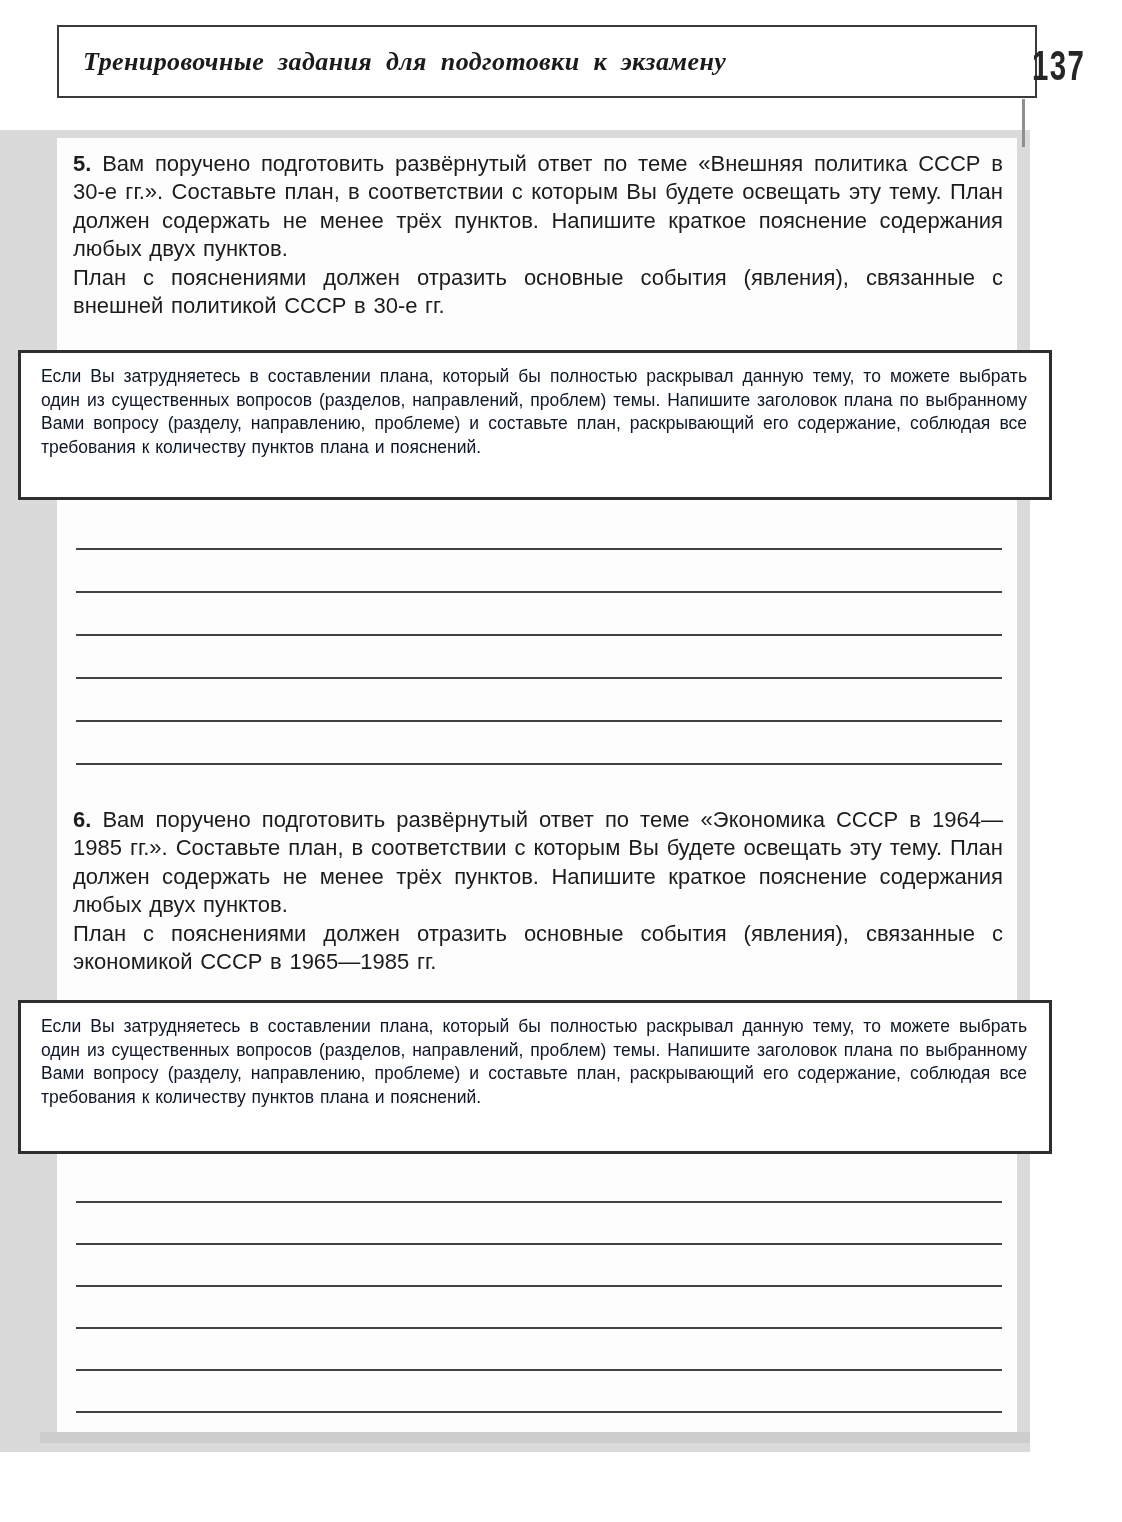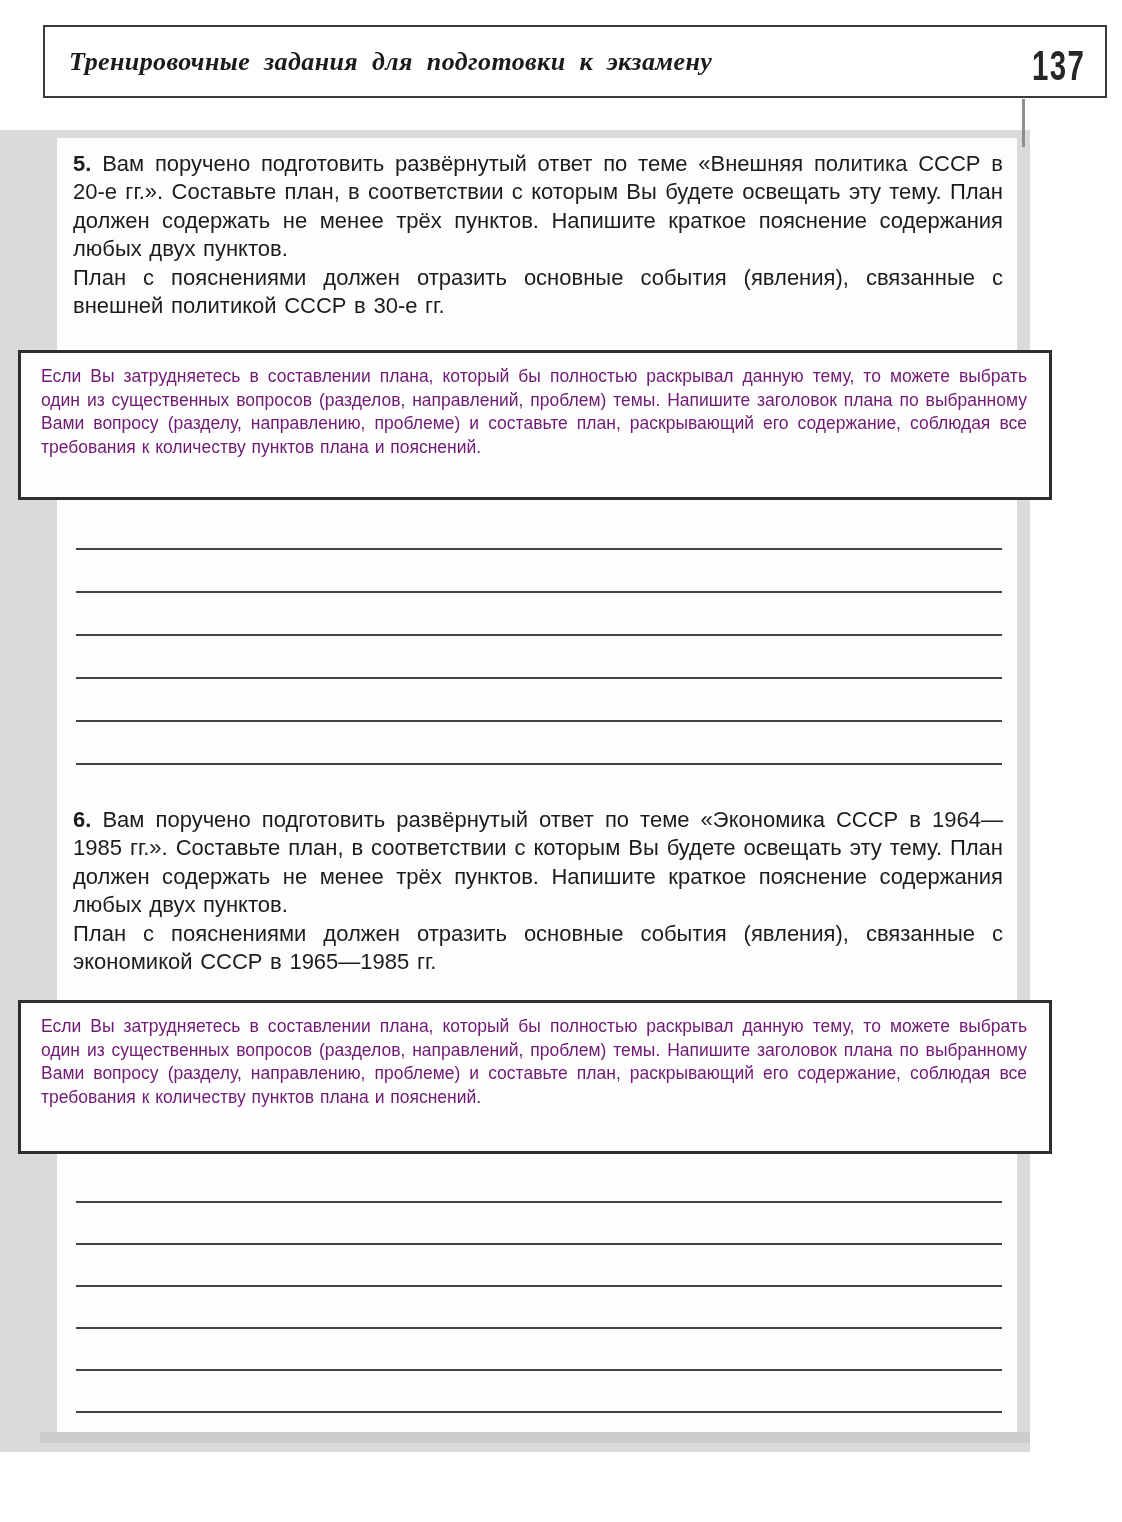--- a/index.html
+++ b/index.html
@@ -26,21 +26,21 @@
   }
   .bottom-edge{
     position:absolute;left:40px;top:1432px;width:990px;height:11px;
     background:#c8c8c8;opacity:.75;
   }
   .edge-line{
     position:absolute;left:1022px;top:99px;width:3px;height:48px;background:#8f8f8f;
   }
   
   .header-box{
-    position:absolute;left:43px;top:25px;width:1064px;height:73px;
+    position:absolute;left:57px;top:25px;width:980px;height:73px;
     background:#ffffff;border:2px solid #3a3a3a;display:flex;align-items:center;
   }
   .header-title{
     font-family:"Liberation Serif",serif;font-style:italic;font-weight:bold;
     font-size:26px;color:#1b1b1b;padding-left:24px;
     word-spacing:7px;letter-spacing:.4px;white-space:nowrap;
   }
   .page-number{
     position:absolute;left:1032px;top:42px;
     font-size:42px;font-weight:bold;color:#262626;
@@ -54,21 +54,21 @@
   }
   .task p{margin:0;}
   .task .num{font-weight:bold;}
   .task-5{top:150px;}
   .task-6{top:806px;}
   
   .callout{
     position:absolute;left:18px;width:1034px;
     background:#fefefe;border:3px solid var(--border-dark);
     padding:12px 22px 0 20px;
-    font-size:17.5px;line-height:23.6px;color:#701a75;
+    font-size:17.5px;line-height:23.6px;color:#0f172a;
     text-align:justify;word-spacing:1px;
   }
   .callout p{margin:0;}
   .callout-1{top:350px;height:150px;}
   .callout-2{top:1000px;height:154px;}
   
   .wline{
     position:absolute;left:76px;width:926px;height:0;
     border-top:2px solid var(--line-color);
   }
@@ -80,21 +80,21 @@
 <div class="content-box"></div>
 <div class="bottom-edge"></div>
 <div class="edge-line"></div>
 
 <header class="header-box">
   <span class="header-title">Тренировочные задания для подготовки к экзамену</span>
 </header>
 <div class="page-number">137</div>
 
 <section class="task task-5">
-  <p><span class="num">5.</span> <span>Вам поручено подготовить развёрнутый ответ по теме «Внешняя политика СССР в 20-е гг.». Составьте план, в соответствии с которым Вы будете освещать эту тему. План должен содержать не менее трёх пунктов. Напишите краткое пояснение содержания любых двух пунктов.</span></p>
+  <p><span class="num">5.</span> <span>Вам поручено подготовить развёрнутый ответ по теме «Внешняя политика СССР в 30-е гг.». Составьте план, в соответствии с которым Вы будете освещать эту тему. План должен содержать не менее трёх пунктов. Напишите краткое пояснение содержания любых двух пунктов.</span></p>
   <p>План с пояснениями должен отразить основные события (явления), связанные с внешней политикой СССР в 30-е гг.</p>
 </section>
 
 <aside class="callout callout-1">
   <p>Если Вы затрудняетесь в составлении плана, который бы полностью раскрывал данную тему, то можете выбрать один из существенных вопросов (разделов, направлений, проблем) темы. Напишите заголовок плана по выбранному Вами вопросу (разделу, направлению, проблеме) и составьте план, раскрывающий его содержание, соблюдая все требования к количеству пунктов плана и пояснений.</p>
 </aside>
 
 <div class="wline" style="top:548px"></div>
 <div class="wline" style="top:591px"></div>
 <div class="wline" style="top:634px"></div>

